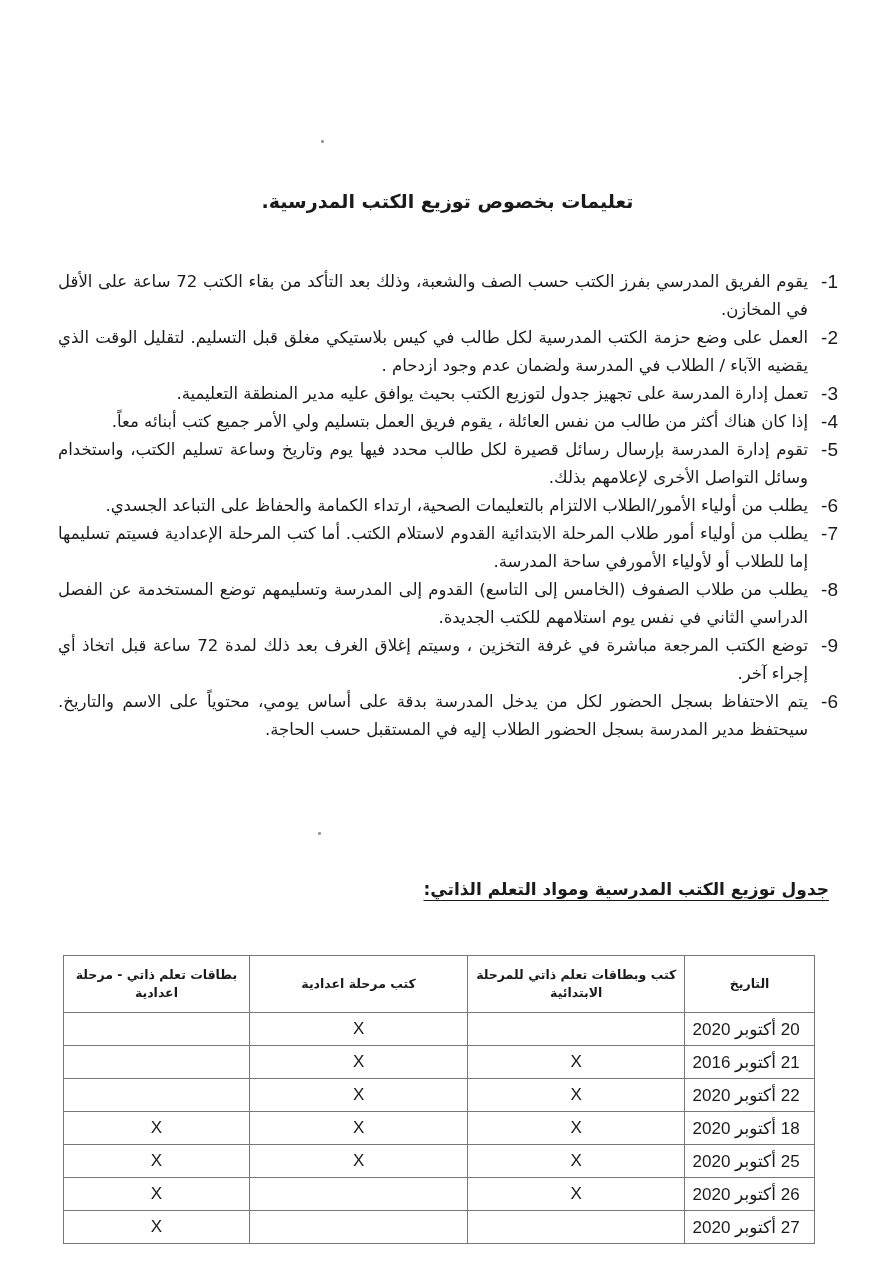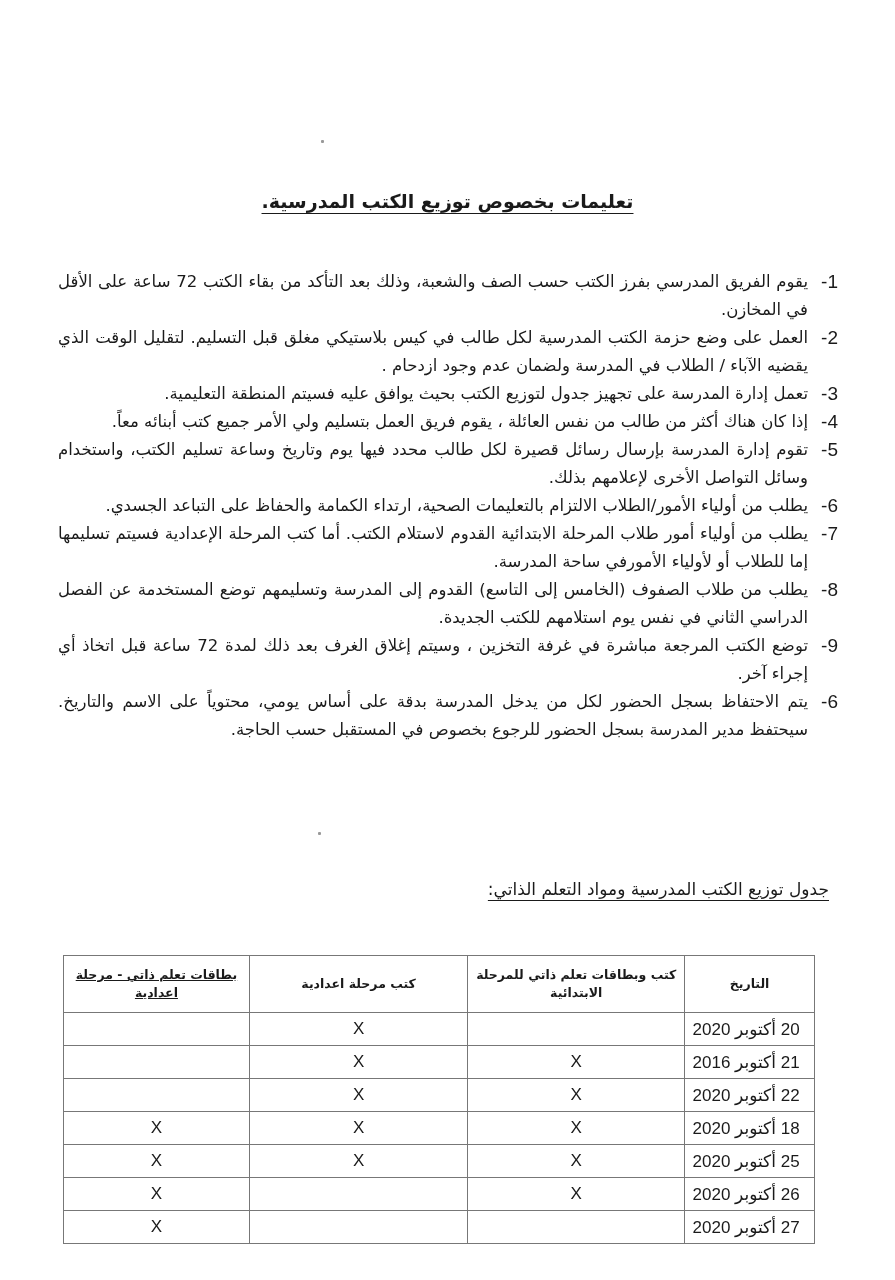--- a/index.html
+++ b/index.html
@@ -6,31 +6,31 @@
   body {
     width: 895px; height: 1280px; background: #ffffff;
     font-family: "DejaVu Sans", "Liberation Sans", sans-serif;
     color: #1a1a1a; position: relative; overflow: hidden;
   }
   .page { position: absolute; left: 0; top: 0; width: 895px; height: 1280px; }
   .title {
     position: absolute; top: 190px; left: 0; width: 895px; text-align: center;
     font-size: 19px; font-weight: bold; direction: rtl;
   }
-  .title span { text-decoration: underline; text-underline-offset: 5px; }
+  .title span { text-underline-offset: 5px; }
   .list {
     position: absolute; top: 268px; left: 58px; width: 780px;
     direction: rtl; font-size: 16.5px; line-height: 28px;
   }
   .item { position: relative; padding-right: 30px; margin: 0; }
   .num { position: absolute; right: 0; top: 0; font-family: "Liberation Sans", sans-serif; font-size: 19px; }
   .item-text { text-align: justify; text-align-last: right; }
   .table-title {
     position: absolute; top: 879px; right: 66px; direction: rtl;
-    font-size: 17px; font-weight: normal;
+    font-size: 17px; font-weight: bold;
   }
   .table-title span { text-decoration: underline; text-underline-offset: 5px; }
   table.sched {
     position: absolute; top: 955px; left: 63px; width: 752px;
     border-collapse: collapse; direction: rtl;
   }
   table.sched th, table.sched td {
     border: 1px solid #777; text-align: center; vertical-align: middle;
   }
   table.sched th {
@@ -56,21 +56,21 @@
       <div class="item">
         <span class="num">1-</span>
         <div class="item-text">يقوم الفريق المدرسي بفرز الكتب حسب الصف والشعبة، وذلك بعد التأكد من بقاء الكتب 72 ساعة على الأقل في المخازن.</div>
       </div>
       <div class="item">
         <span class="num">2-</span>
         <div class="item-text">العمل على وضع حزمة الكتب المدرسية لكل طالب في كيس بلاستيكي مغلق قبل التسليم. لتقليل الوقت الذي يقضيه الآباء / الطلاب في المدرسة ولضمان عدم وجود ازدحام .</div>
       </div>
       <div class="item">
         <span class="num">3-</span>
-        <div class="item-text">تعمل إدارة المدرسة على تجهيز جدول لتوزيع الكتب بحيث يوافق عليه فسيتم المنطقة التعليمية.</div>
+        <div class="item-text">تعمل إدارة المدرسة على تجهيز جدول لتوزيع الكتب بحيث يوافق عليه مدير المنطقة التعليمية.</div>
       </div>
       <div class="item">
         <span class="num">4-</span>
         <div class="item-text">إذا كان هناك أكثر من طالب من نفس العائلة ، يقوم فريق العمل بتسليم ولي الأمر جميع كتب أبنائه معاً.</div>
       </div>
       <div class="item">
         <span class="num">5-</span>
         <div class="item-text">تقوم إدارة المدرسة بإرسال رسائل قصيرة لكل طالب محدد فيها يوم وتاريخ وساعة تسليم الكتب، واستخدام وسائل التواصل الأخرى لإعلامهم بذلك.</div>
       </div>
       <div class="item">
@@ -84,35 +84,35 @@
       <div class="item">
         <span class="num">8-</span>
         <div class="item-text">يطلب من طلاب الصفوف (الخامس إلى التاسع) القدوم إلى المدرسة وتسليمهم توضع المستخدمة عن الفصل الدراسي الثاني في نفس يوم استلامهم للكتب الجديدة.</div>
       </div>
       <div class="item">
         <span class="num">9-</span>
         <div class="item-text">توضع الكتب المرجعة مباشرة في غرفة التخزين ، وسيتم إغلاق الغرف بعد ذلك لمدة 72 ساعة قبل اتخاذ أي إجراء آخر.</div>
       </div>
       <div class="item">
         <span class="num">6-</span>
-        <div class="item-text">يتم الاحتفاظ بسجل الحضور لكل من يدخل المدرسة بدقة على أساس يومي، محتوياً على الاسم والتاريخ. سيحتفظ مدير المدرسة بسجل الحضور للرجوع بخصوص في المستقبل حسب الحاجة.</div>
+        <div class="item-text">يتم الاحتفاظ بسجل الحضور لكل من يدخل المدرسة بدقة على أساس يومي، محتوياً على الاسم والتاريخ. سيحتفظ مدير المدرسة بسجل الحضور الطلاب إليه في المستقبل حسب الحاجة.</div>
       </div>
     </div>
 
   <div class="table-title">
     <span>جدول توزيع الكتب المدرسية ومواد التعلم الذاتي:</span>
   </div>
 
   <table class="sched">
     <thead>
       <tr>
         <th style="width:120px;">التاريخ</th>
         <th style="width:210px;">كتب وبطاقات تعلم ذاتي للمرحلة الابتدائية</th>
         <th style="width:212px;">كتب مرحلة اعدادية</th>
-        <th style="width:178px;text-decoration:underline;">بطاقات تعلم ذاتي - مرحلة اعدادية</th>
+        <th style="width:178px;">بطاقات تعلم ذاتي - مرحلة اعدادية</th>
       </tr>
     </thead>
     <tbody id="tbody">
         <tr>
           <td class="date">20 أكتوبر 2020</td>
           <td></td>
           <td>X</td>
           <td></td>
         </tr>
         <tr>

